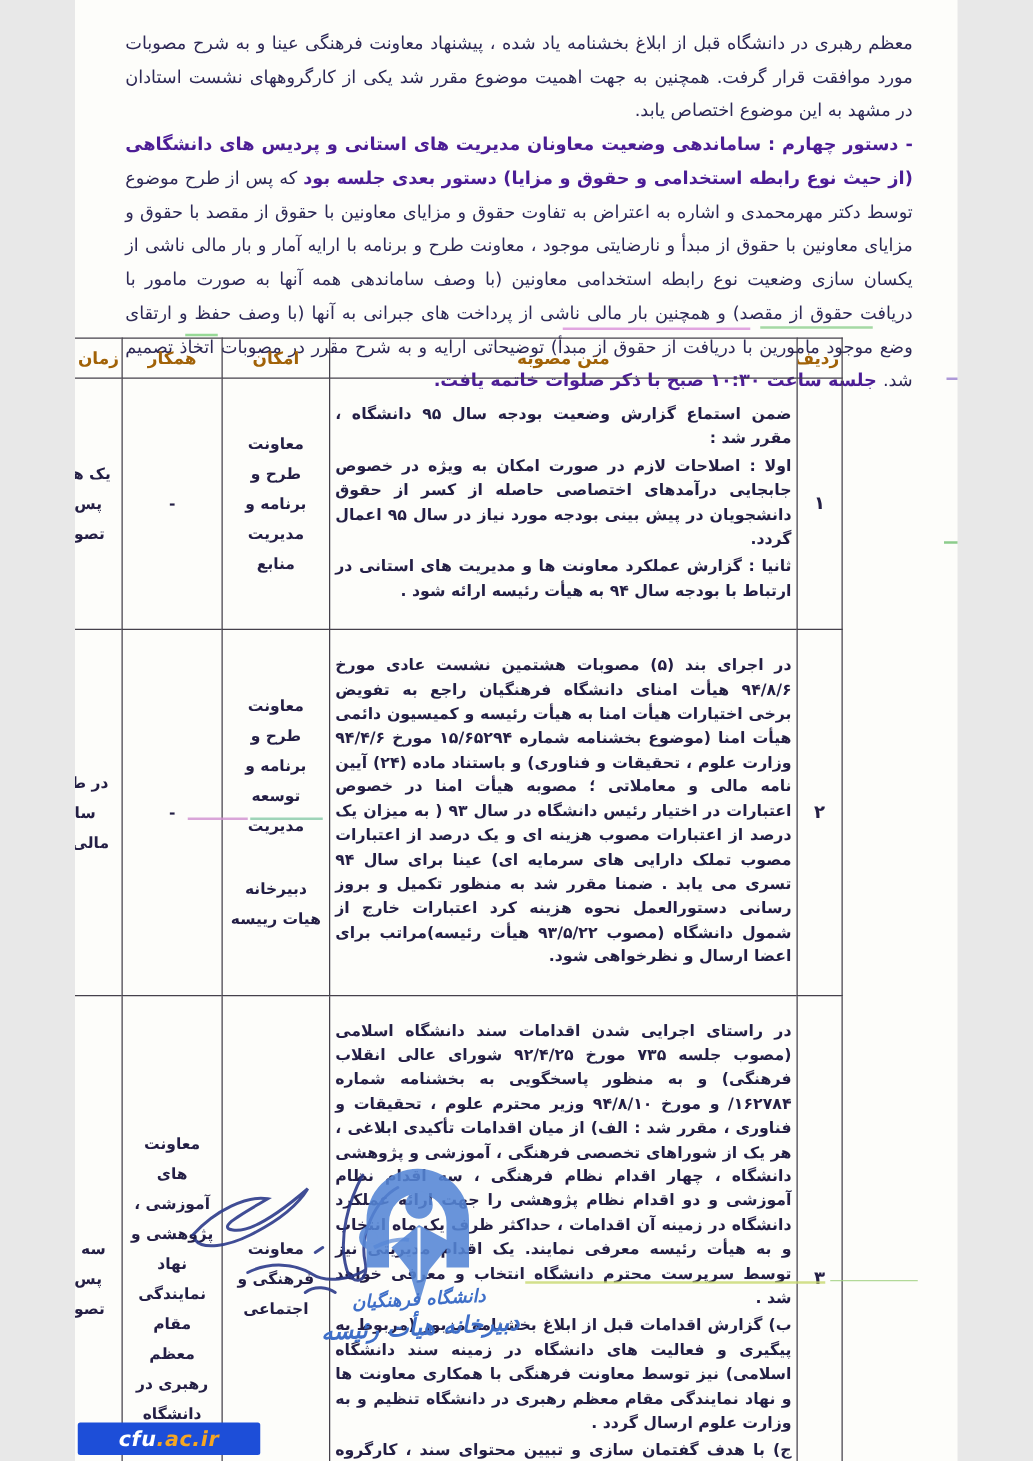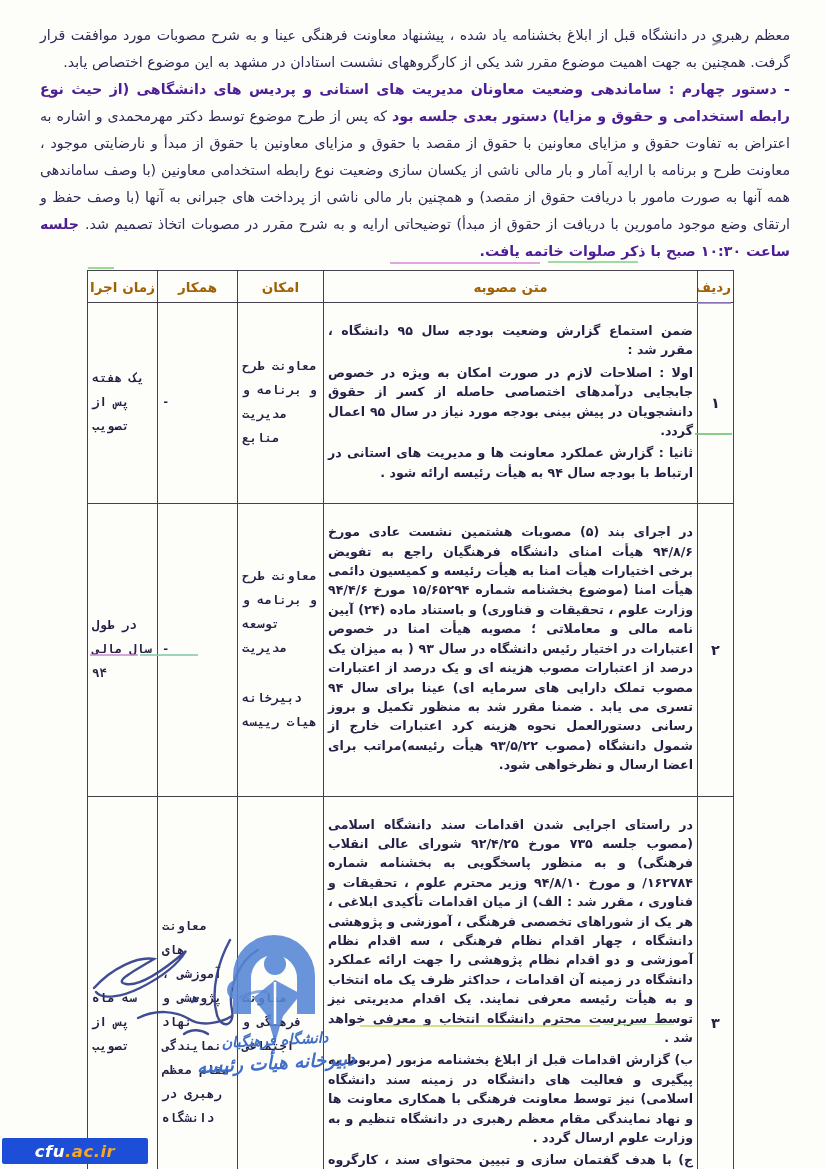--- a/index.html
+++ b/index.html
@@ -1,17 +1,17 @@
 <!DOCTYPE html>
 <html lang="fa"><head>
 <meta charset="utf-8">
 <style>
   html,body{margin:0;padding:0;background:#e8e8e8;}
   .page{
-    position:relative;width:826px;height:1169px;background:#fdfdfa;
+    position:relative;width:706px;height:1169px;background:#fdfdfa;
     font-family:"DejaVu Sans",sans-serif;overflow:hidden;direction:rtl;
     color:#2e2956;margin:0 auto;
   }
   
   .intro{position:absolute;top:22px;right:36px;left:40px;text-align:justify;
     font-size:14.2px;line-height:27px;color:#2e2956;}
   .intro p{margin:0;}
   .intro b{color:#4c1d95;}
   
   table.minutes{
@@ -20,21 +20,21 @@
     direction:rtl;color:#241f45;
   }
   table.minutes th,table.minutes td{
     border:1px solid #45414b;vertical-align:middle;padding:18px 4px;overflow:hidden;
   }
   table.minutes th{font-size:13.5px;font-weight:bold;color:#a16207;text-align:center;padding:5px 2px;}
   td.num{font-size:14.5px;font-weight:bold;text-align:center;}
   td.res{vertical-align:top;text-align:justify;font-size:12.6px;line-height:19.4px;
     font-weight:bold;padding:6px 8px 4px 8px;}
   td.res p{margin:0 0 3px 0;}
-  td.cen{text-align:left;font-size:12.4px;font-weight:bold;line-height:24px;padding:2px 5px;font-family:Liberation Mono, monospace;}
+  td.cen{text-align:center;font-size:12.4px;font-weight:bold;line-height:24px;padding:2px 5px;}
   td.cen p{margin:0;}
   td.cen p + p{margin-top:26px;}
   .sig-wrap{position:absolute;top:930px;left:80px;width:250px;height:115px;}
   .logo-wrap{position:absolute;top:924px;left:214px;width:120px;height:120px;}
   .stamp-text{position:absolute;top:1032px;left:178px;width:195px;text-align:center;
     color:#3f6fc8;transform:rotate(-3deg);font-style:italic;}
   .stamp-text .l1{font-size:14.5px;margin:0;font-weight:bold;}
   .stamp-text .l2{font-size:18.5px;margin:4px 0 0 0;font-weight:bold;}
   
   .watermark{position:absolute;left:2px;top:1138px;width:146px;height:26px;background:#1d4ed8;

